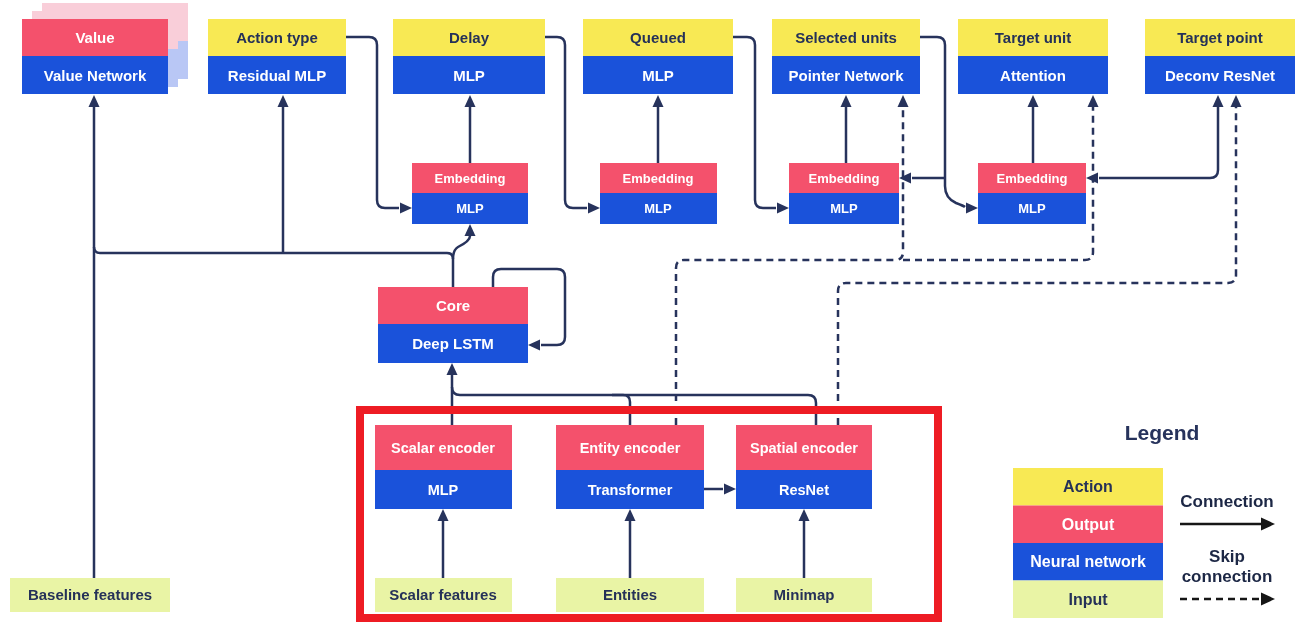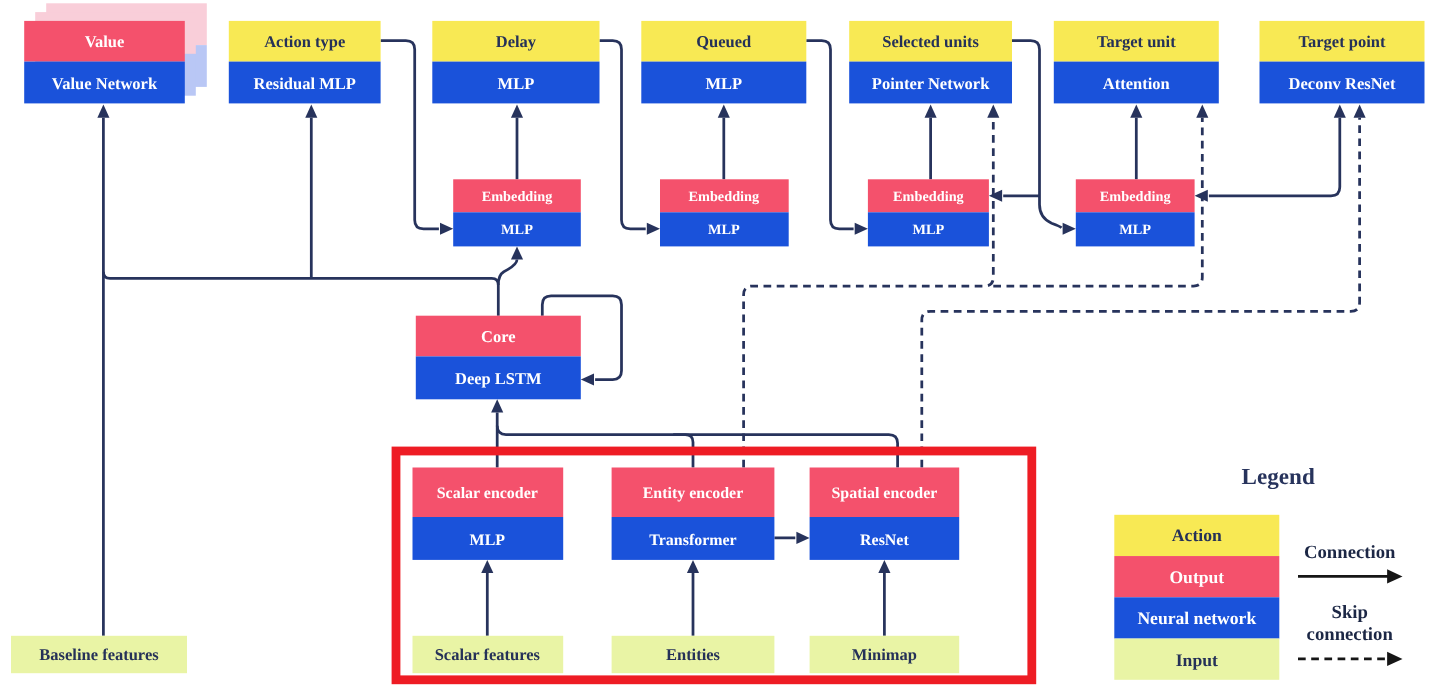--- a/index.html
+++ b/index.html
@@ -1,17 +1,17 @@
 <!DOCTYPE html>
 <html><head>
 <meta charset="utf-8">
 <style>
   html,body{margin:0;padding:0;background:#ffffff;}
   .stage{position:relative;width:1306px;height:624px;background:#ffffff;overflow:hidden;
-         font-family:Liberation Serif, serif;}
+         font-family:Liberation Sans, sans-serif;}
   svg{display:block;}
   .conn{stroke:#27335c;stroke-width:2.5;fill:none;}
   .skip{stroke:#27335c;stroke-width:2.5;fill:none;stroke-dasharray:7 5;}
   .ah{fill:#27335c;stroke:none;}
   .lgarrow{stroke:#161616;stroke-width:2.5;fill:none;}
   .lgah{fill:#161616;stroke:none;}
   .f-action{fill:#f8e954;}
   .f-output{fill:#f4516c;}
   .f-net{fill:#1a52da;}
   .f-input{fill:#e9f4a5;}

